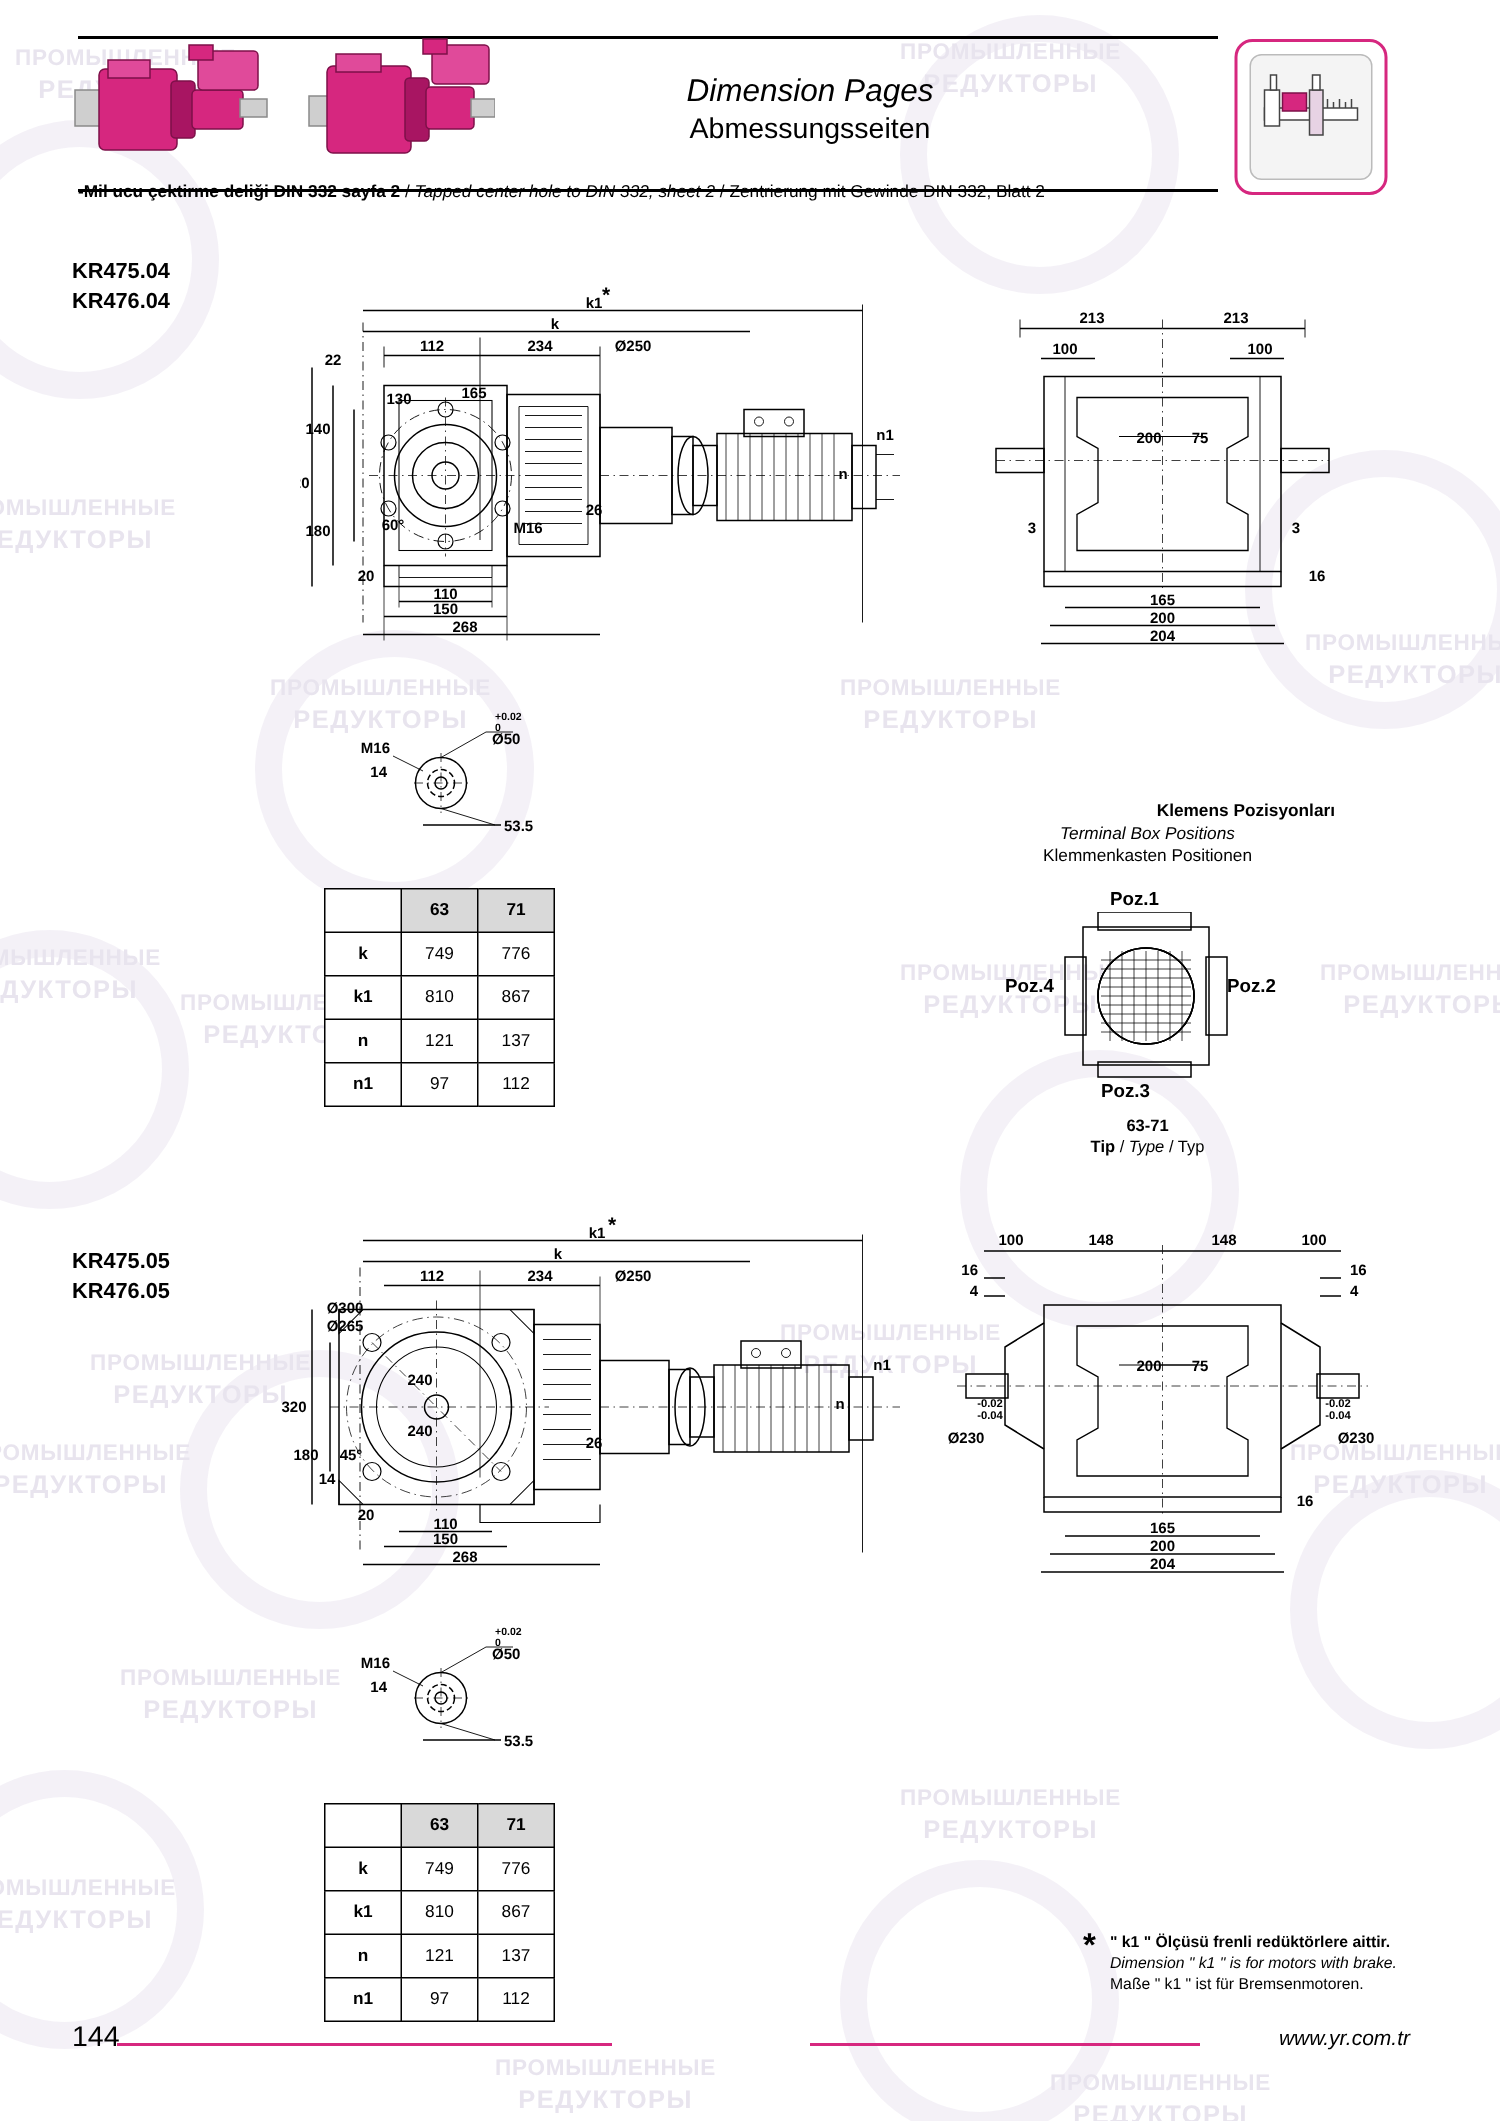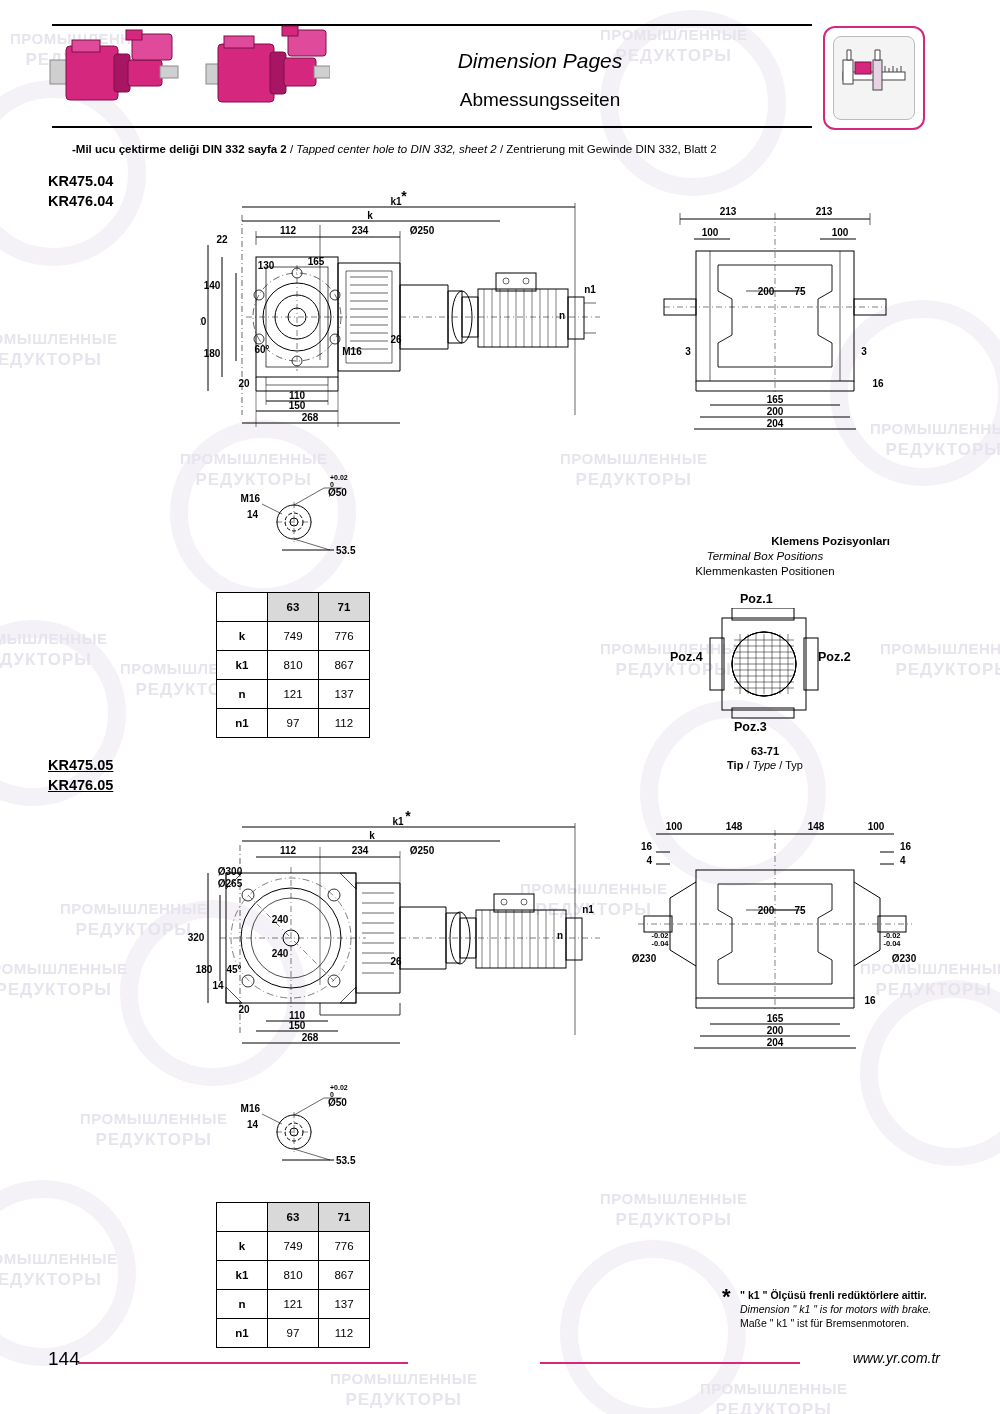--- a/index.html
+++ b/index.html
@@ -24,23 +24,23 @@
     content:"";position:absolute;left:-18px;top:-18px;width:150px;height:150px;
     border-radius:50%;border:18px solid transparent;
   }
 
   
   .hdr-rule{position:absolute;left:52px;top:24px;width:760px;height:2px;background:#000;}
   .hdr-rule2{position:absolute;left:52px;top:126px;width:760px;height:2px;background:#000;}
   .title-block{position:absolute;left:330px;top:30px;width:420px;text-align:center;line-height:1.15;}
   .title-tr{font-size:23px;font-weight:bold;}
   .title-en{font-size:21px;font-style:italic;font-weight:normal;margin-top:19px;}
-  .title-de{font-size:19px;margin-top:16px;}
-
-  .subhdr{position:absolute;left:52px;top:143px;font-size:11.5px;margin-left:20px;}
+  .title-de{font-size:19px;margin-top:3px;}
+
+  .subhdr{position:absolute;left:52px;top:122px;font-size:11.5px;}
   .subhdr b{font-weight:bold;}
   .subhdr i{font-style:italic;}
 
   
   .photo{position:absolute;}
 
   
   .icon-box{
     position:absolute;left:823px;top:26px;width:98px;height:100px;
     border:2px solid #d6277f;border-radius:12px;background:#fff;
@@ -516,21 +516,21 @@
     <div><b>63-71</b></div>
     <div>
       <b>Tip</b>
       <span>/</span>
       <i>Type</i>
       <span>/</span>
       <span>Typ</span>
     </div>
   </div>
 
-  <div class="model" style="left:48px;top:756px;text-decoration:underline;">
+  <div class="model" style="left:48px;top:832px;">
     <div>KR475.05</div>
     <div>KR476.05</div>
   </div>
 
   <div class="dwg" style="left:180px;top:805px;">
     <svg width="450" height="260" viewBox="0 0 450 260">
       <g stroke="#000" fill="none" stroke-width="1">
         <line x1="60" y1="40" x2="60" y2="230" stroke-dasharray="6 3 1 3" stroke-width=".6"></line>
         <line x1="395" y1="18" x2="395" y2="230" stroke-width=".6"></line>
         <line x1="62" y1="22" x2="395" y2="22"></line>

